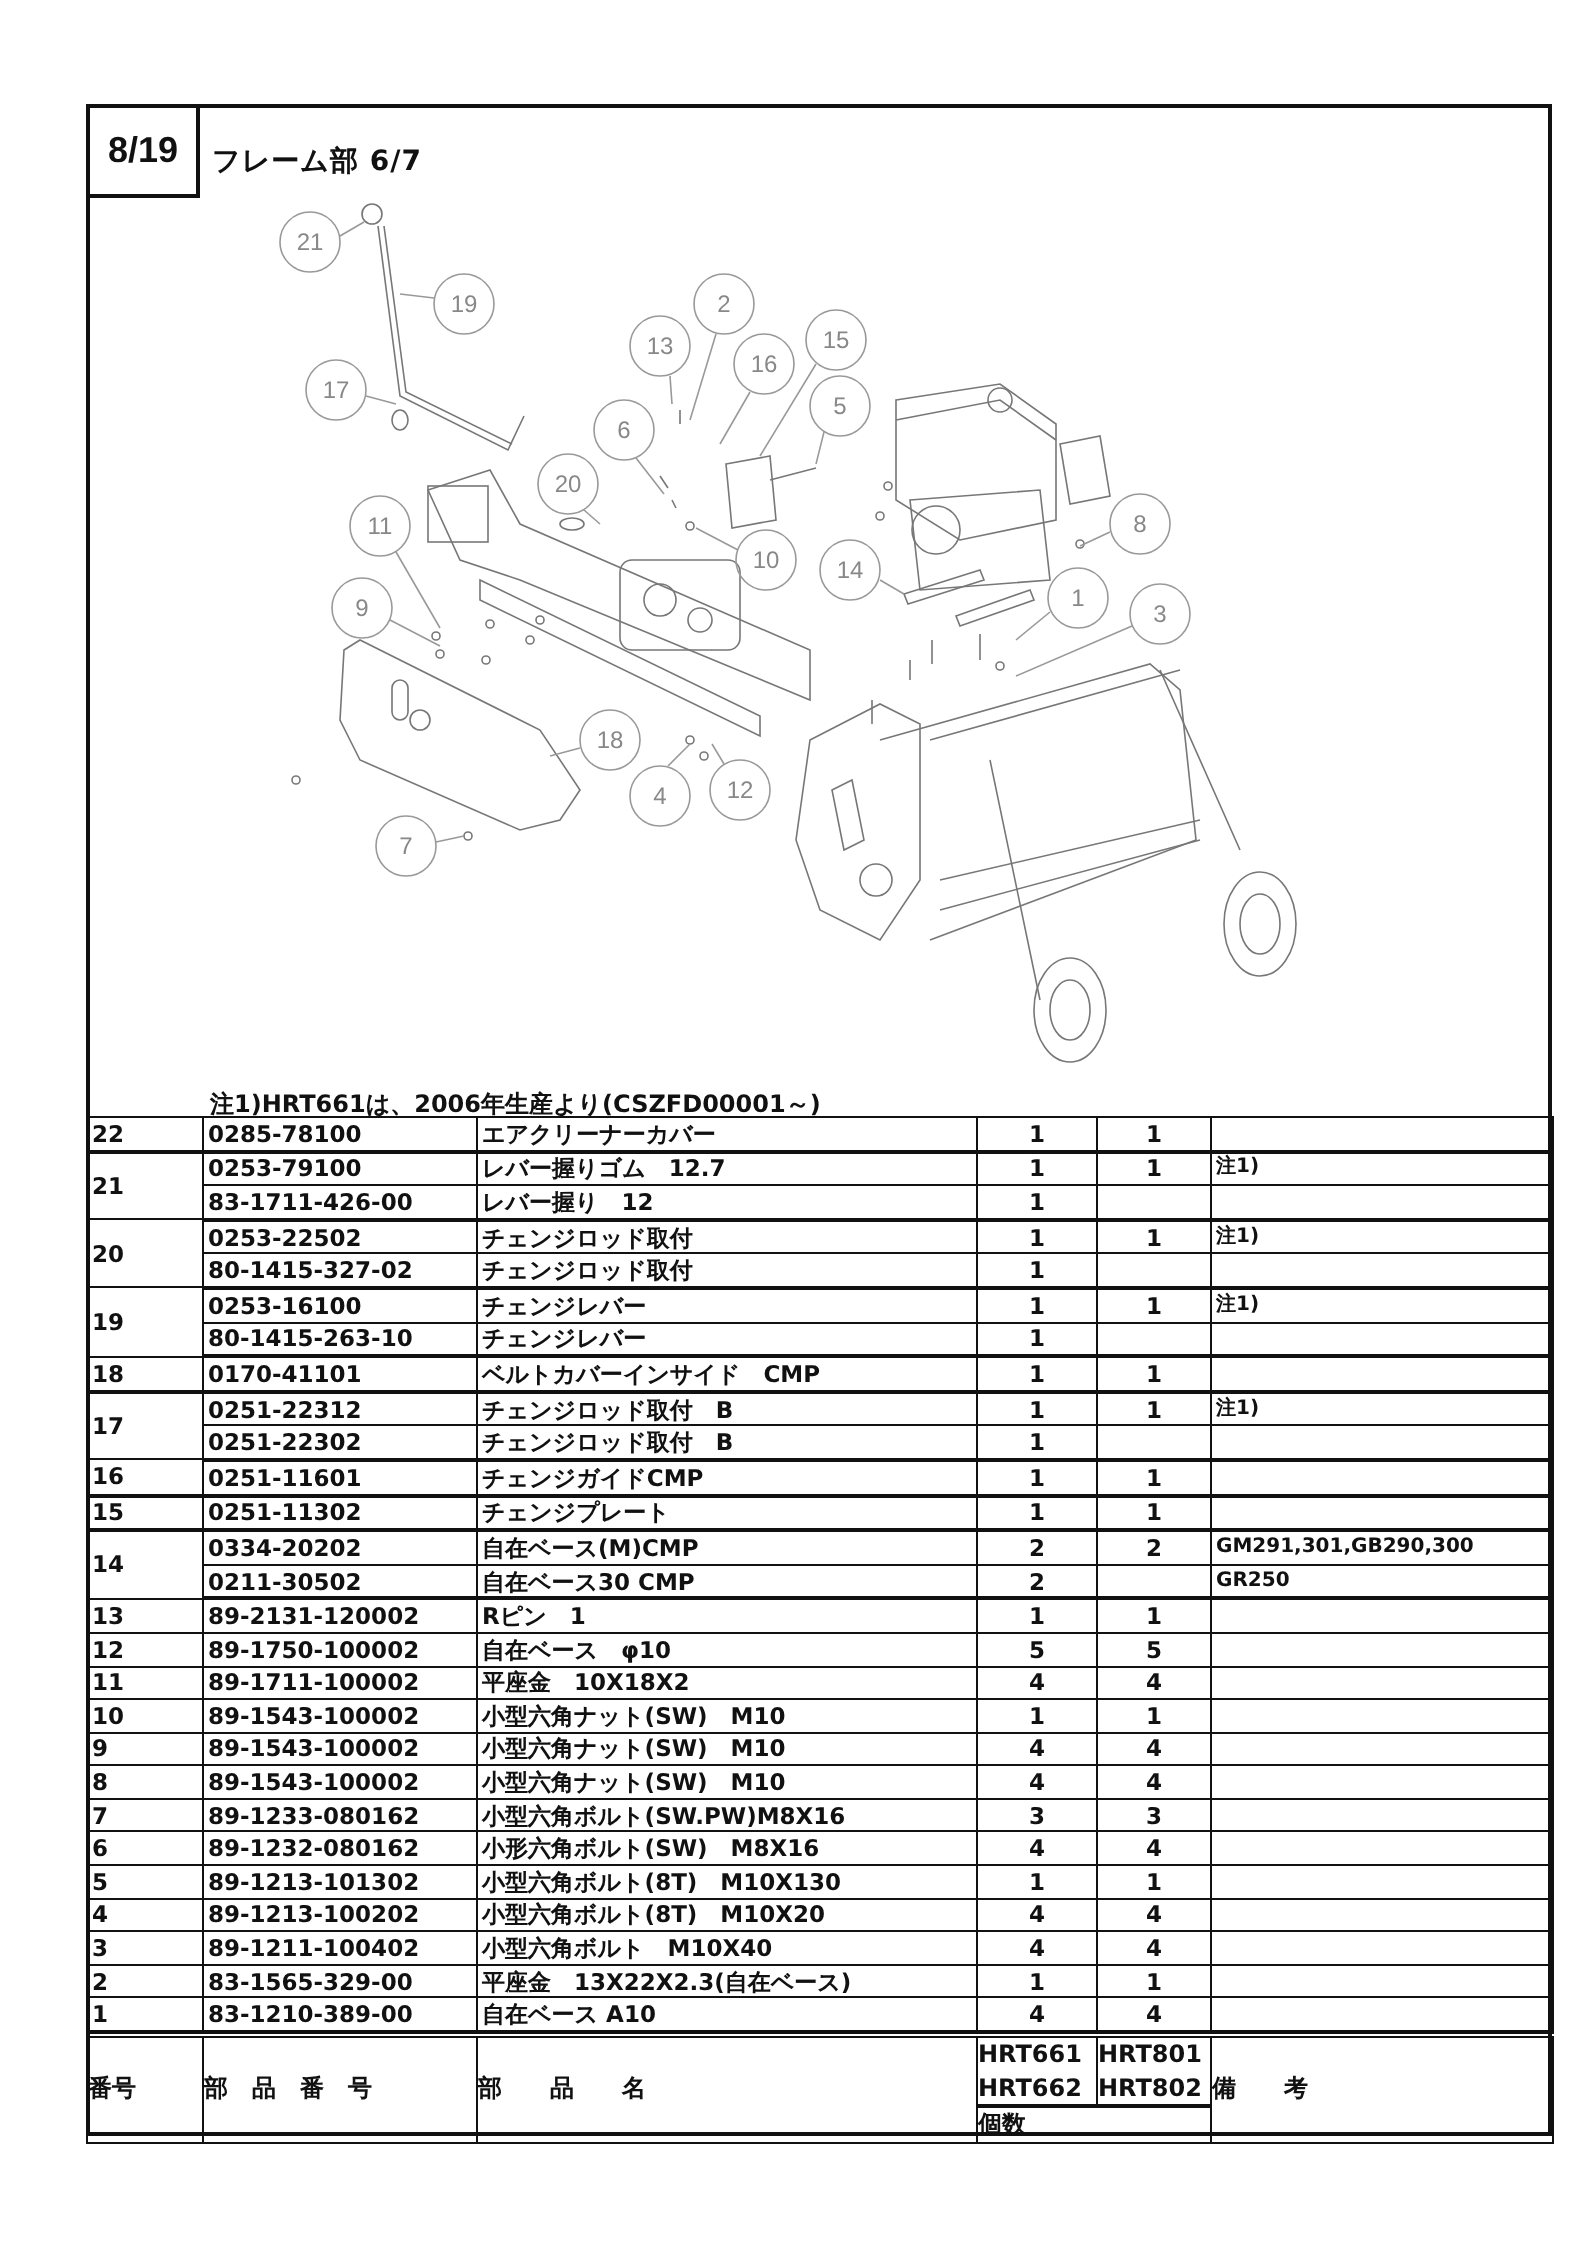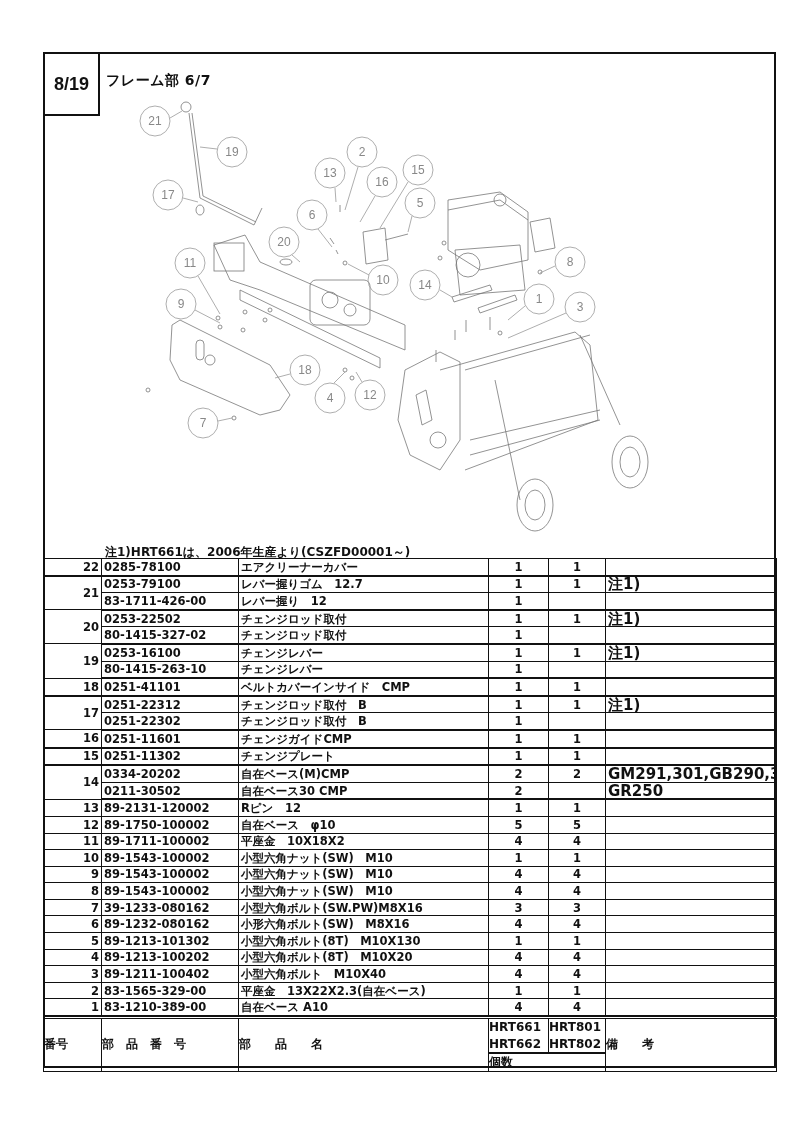--- a/index.html
+++ b/index.html
@@ -1,28 +1,28 @@
 <!DOCTYPE html>
 <html><head>
 <meta charset="utf-8">
 <style>
   html, body { margin:0; padding:0; background:#ffffff; }
   body { width:793px; height:1122px; position:relative; font-family:"DejaVu Sans","Liberation Sans",sans-serif; color:#111; overflow:hidden; }
   .frame { position:absolute; left:43px; top:52px; width:733px; height:1016px; border:2px solid #111; box-sizing:border-box; }
-  .page-box { position:absolute; left:43px; top:52px; width:57px; height:64px; border:2px solid #111; box-sizing:border-box; display:flex; align-items:center; justify-content:center; font-family:"Liberation Sans",sans-serif; font-weight:bold; font-size:18px; }
+  .page-box { position:absolute; left:43px; top:52px; width:57px; height:47px; border:2px solid #111; box-sizing:border-box; display:flex; align-items:center; justify-content:center; font-family:"Liberation Sans",sans-serif; font-weight:bold; font-size:18px; }
   .title { position:absolute; left:106px; top:72px; font-weight:bold; font-size:14px; font-family:"DejaVu Sans",sans-serif; letter-spacing:0.5px; }
   .diagram { position:absolute; left:100px; top:100px; width:560px; height:440px; }
   .note { position:absolute; left:105px; top:544px; font-size:12px; font-weight:bold; font-family:"DejaVu Sans",sans-serif;text-align:center; }
   table.parts { position:absolute; left:43px; top:558px; width:733px; border-collapse:collapse; table-layout:fixed; font-family:"DejaVu Sans",sans-serif; font-weight:bold; font-size:11.5px; }
   table.parts td { border:1.5px solid #111; padding:0 2px; height:15.6px; line-height:14px; white-space:nowrap; overflow:hidden; }
-  td.no { text-align:right; }
+  td.no { text-align:left; }
   td.pn { padding-left:3px;margin-left:11px; }
   td.nm { padding-left:3px; }
   td.q { text-align:center; }
-  td.rm { padding-left:3px; font-size:15px; }
+  td.rm { padding-left:3px; font-size:10px; }
   tr.thick td { border-bottom:2.5px solid #111; }
   table.hdr { position:absolute; left:43px; top:1018px; width:733px; border-collapse:collapse; table-layout:fixed; font-family:"DejaVu Sans",sans-serif; font-weight:bold; font-size:12px; }
   table.hdr td { border:1.5px solid #111; padding:0; }
   .callout text { font-family:"Liberation Sans",sans-serif; font-size:12px; fill:#888; }
 </style>
 </head>
 <body>
 
 <div class="frame"></div>
 <div class="page-box">8/19</div>
@@ -266,21 +266,21 @@
     </tr>
     <tr class="thick">
       <td class="pn">80-1415-263-10</td>
         <td class="nm">チェンジレバー</td>
         <td class="q">1</td>
         <td class="q"></td>
         <td class="rm"></td>
     </tr>
     <tr class="thick">
       <td class="no">18</td>
-        <td class="pn">0251-41101</td>
+        <td class="pn">0170-41101</td>
         <td class="nm">ベルトカバーインサイド　CMP</td>
         <td class="q">1</td>
         <td class="q">1</td>
         <td class="rm"></td>
     </tr>
     <tr>
       <td class="no" rowspan="2">17</td>
         <td class="pn">0251-22312</td>
         <td class="nm">チェンジロッド取付　B</td>
         <td class="q">1</td>
@@ -321,21 +321,21 @@
     <tr class="thick">
       <td class="pn">0211-30502</td>
         <td class="nm">自在ベース30 CMP</td>
         <td class="q">2</td>
         <td class="q"></td>
         <td class="rm">GR250</td>
     </tr>
     <tr>
       <td class="no">13</td>
         <td class="pn">89-2131-120002</td>
-        <td class="nm">Rピン　12</td>
+        <td class="nm">Rピン　1</td>
         <td class="q">1</td>
         <td class="q">1</td>
         <td class="rm"></td>
     </tr>
     <tr>
       <td class="no">12</td>
         <td class="pn">89-1750-100002</td>
         <td class="nm">自在ベース　φ10</td>
         <td class="q">5</td>
         <td class="q">5</td>
@@ -368,21 +368,21 @@
     <tr>
       <td class="no">8</td>
         <td class="pn">89-1543-100002</td>
         <td class="nm">小型六角ナット(SW)　M10</td>
         <td class="q">4</td>
         <td class="q">4</td>
         <td class="rm"></td>
     </tr>
     <tr>
       <td class="no">7</td>
-        <td class="pn">39-1233-080162</td>
+        <td class="pn">89-1233-080162</td>
         <td class="nm">小型六角ボルト(SW.PW)M8X16</td>
         <td class="q">3</td>
         <td class="q">3</td>
         <td class="rm"></td>
     </tr>
     <tr>
       <td class="no">6</td>
         <td class="pn">89-1232-080162</td>
         <td class="nm">小形六角ボルト(SW)　M8X16</td>
         <td class="q">4</td>

